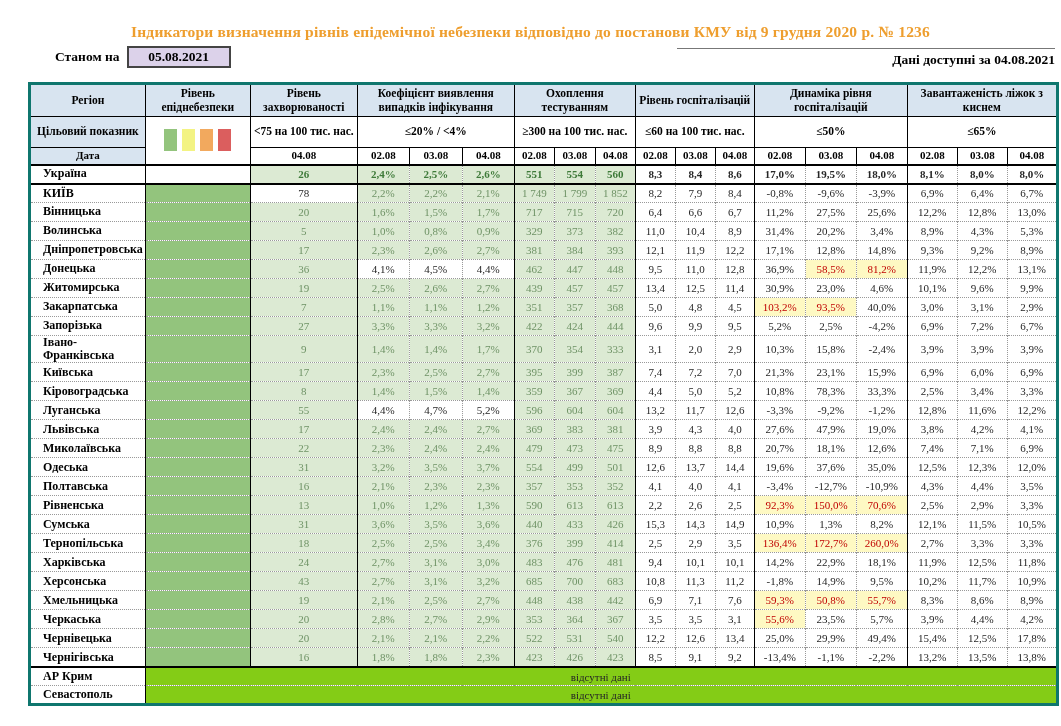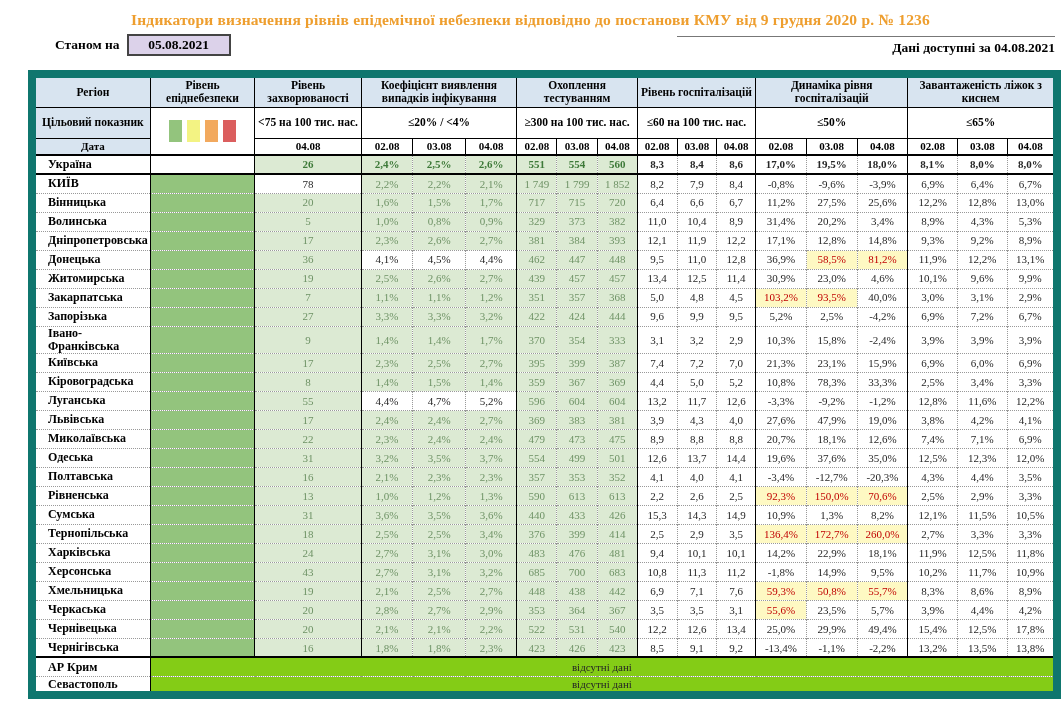--- a/index.html
+++ b/index.html
@@ -1,23 +1,23 @@
 <!DOCTYPE html>
 <html><head>
 <meta charset="utf-8">
 <style>
   html,body{margin:0;padding:0;background:#fff;}
   .page{width:1061px;height:726px;background:#fff;font-family:"Liberation Serif",serif;overflow:hidden;box-sizing:border-box;}
-  .title{color:#ee9e2e;font-weight:bold;font-size:15.5px;text-align:center;padding-top:11px;letter-spacing:.2px;}
+  .title{color:#ee9e2e;font-weight:bold;font-size:15.5px;text-align:center;padding-top:23px;letter-spacing:.2px;}
   .meta{display:flex;justify-content:space-between;align-items:flex-end;margin:5px 6px 14px 28px;}
   .asof{display:flex;align-items:center;}
   .asof-label{font-weight:bold;font-size:13.5px;margin-right:7px;padding-left:27px;}
   .datebox{display:inline-block;width:100px;text-align:center;background:#dcd2ea;border:2px solid #444;font-weight:bold;font-size:13.5px;padding:1px 0;}
   .avail{font-weight:bold;font-size:13.5px;border-top:1px solid #777;padding-top:3px;width:378px;text-align:right;}
-  table{border-collapse:collapse;table-layout:fixed;margin-left:28px;border:8px solid #0f766e;}
+  table{border-collapse:collapse;table-layout:fixed;margin-left:28px;border:3px solid #0f766e;}
   th,td{padding:0 2px;height:19px;text-align:center;overflow:hidden;box-sizing:border-box;}
   thead th{background:#d8e4f0;border:1px solid #000;font-weight:bold;font-size:11.5px;line-height:1.15;}
   thead th.white{background:#fff;margin-left:44px;}
   thead{border-bottom:2px solid #000;}
   tr.h1 th{height:33px;}
   tr.h2 th{height:31px;}
   tr.h3 th{height:17px;font-size:11px;}
   td{border-top:1px dotted #999;font-size:11px;line-height:1.1;}
   td.region{text-align:left;font-weight:bold;font-size:12px;padding-left:12px;background:#fff;white-space:pre-line;}
   tr.sep td{border-top:2px solid #000;}
@@ -306,21 +306,21 @@
 Франківська</td>
           <td class="sec epid epid-g"></td>
           <td class="sec c-g">9</td>
           <td class="sec c-g">1,4%</td>
           <td class="sub c-g">1,4%</td>
           <td class="sub c-g">1,7%</td>
           <td class="sec c-g">370</td>
           <td class="sub c-g">354</td>
           <td class="sub c-g">333</td>
           <td class="sec c-w">3,1</td>
-          <td class="sub c-w">3,2</td>
+          <td class="sub c-w">2,0</td>
           <td class="sub c-w">2,9</td>
           <td class="sec c-w">10,3%</td>
           <td class="sub c-w">15,8%</td>
           <td class="sub c-w">-2,4%</td>
           <td class="sec c-w">3,9%</td>
           <td class="sub c-w">3,9%</td>
           <td class="sub c-w">3,9%</td>
         </tr>
         <tr>
           <td class="region">Київська</td>
@@ -450,21 +450,21 @@
           <td class="sub c-g">2,3%</td>
           <td class="sub c-g">2,3%</td>
           <td class="sec c-g">357</td>
           <td class="sub c-g">353</td>
           <td class="sub c-g">352</td>
           <td class="sec c-w">4,1</td>
           <td class="sub c-w">4,0</td>
           <td class="sub c-w">4,1</td>
           <td class="sec c-w">-3,4%</td>
           <td class="sub c-w">-12,7%</td>
-          <td class="sub c-w">-20,3%</td>
+          <td class="sub c-w">-10,9%</td>
           <td class="sec c-w">4,3%</td>
           <td class="sub c-w">4,4%</td>
           <td class="sub c-w">3,5%</td>
         </tr>
         <tr>
           <td class="region">Рівненська</td>
           <td class="sec epid epid-g"></td>
           <td class="sec c-g">13</td>
           <td class="sec c-g">1,0%</td>
           <td class="sub c-g">1,2%</td>

